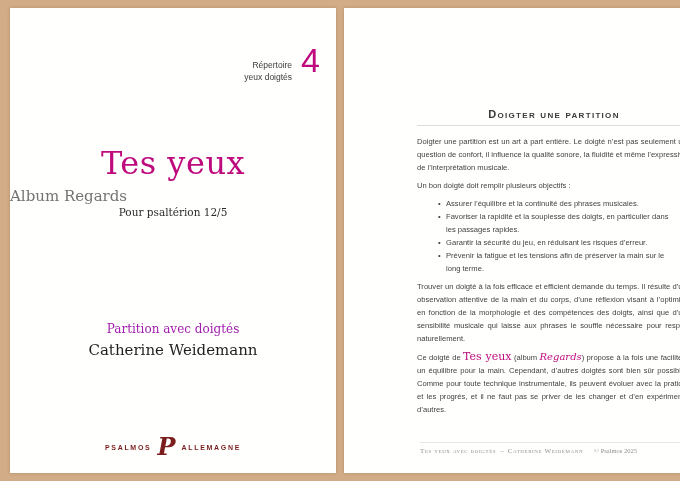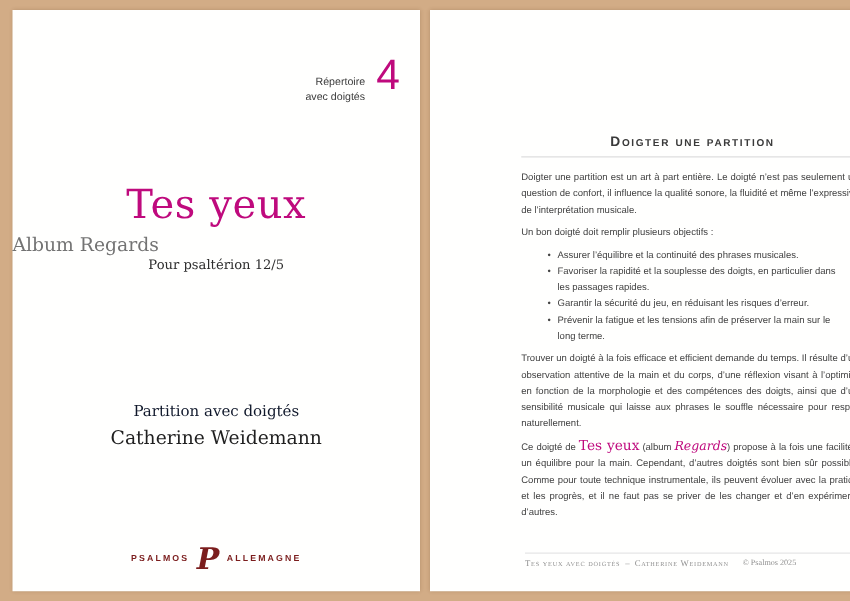--- a/index.html
+++ b/index.html
@@ -35,21 +35,21 @@
   .cover-album{
     position:absolute;top:179px;left:0;width:100%;text-align:left;
     font-family:"DejaVu Serif",serif;font-size:15px;color:#737373;
   }
   .cover-instrument{
     position:absolute;top:198px;left:0;width:100%;text-align:center;
     font-family:"DejaVu Serif",serif;font-size:10.5px;color:#2d2d2d;
   }
   .cover-edition{
     position:absolute;top:314px;left:0;width:100%;text-align:center;
-    font-family:"DejaVu Serif",serif;font-size:12px;color:#0f172a;
+    font-family:"DejaVu Serif",serif;font-size:12px;color:#a21caf;
   }
   .cover-author{
     position:absolute;top:333px;left:0;width:100%;text-align:center;
     font-family:"DejaVu Serif",serif;font-size:15px;color:#1f1f1f;
   }
   .publisher{
     position:absolute;bottom:15px;left:0;width:100%;
     display:flex;justify-content:center;align-items:center;gap:6px;
     color:var(--publisher,#7b1d1d);
   }
@@ -100,21 +100,21 @@
   .f-copyright{margin-left:11px;font-size:6.5px;}
   .f-page{margin-left:auto;font-weight:700;font-size:9px;color:#4a4a4a;}
 </style>
 </head>
 <body>
 
 <div class="page page-left">
   <div class="series-badge">
     <div class="badge-text">
       <div>Répertoire</div>
-      <div>avec doigtés</div>
+      <div>yeux doigtés</div>
     </div>
     <div class="badge-number">4</div>
   </div>
 
   <h1 class="cover-title">Tes yeux</h1>
   <div class="cover-album">Album Regards</div>
   <div class="cover-instrument">Pour psaltérion 12/5</div>
   <div class="cover-edition">Partition avec doigtés</div>
   <div class="cover-author">Catherine Weidemann</div>
 

